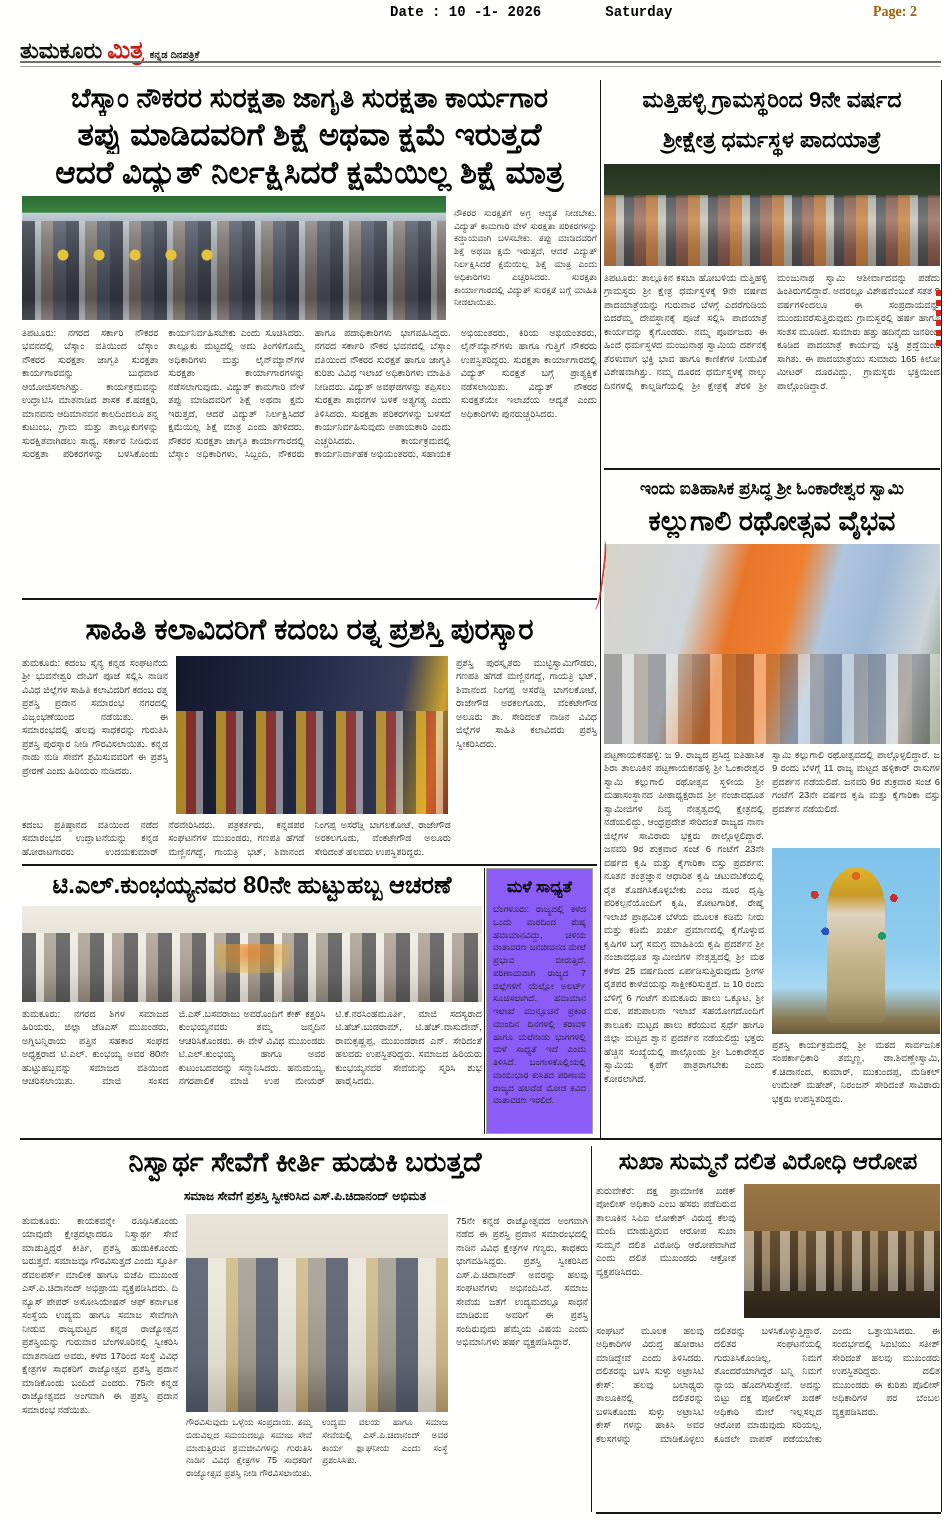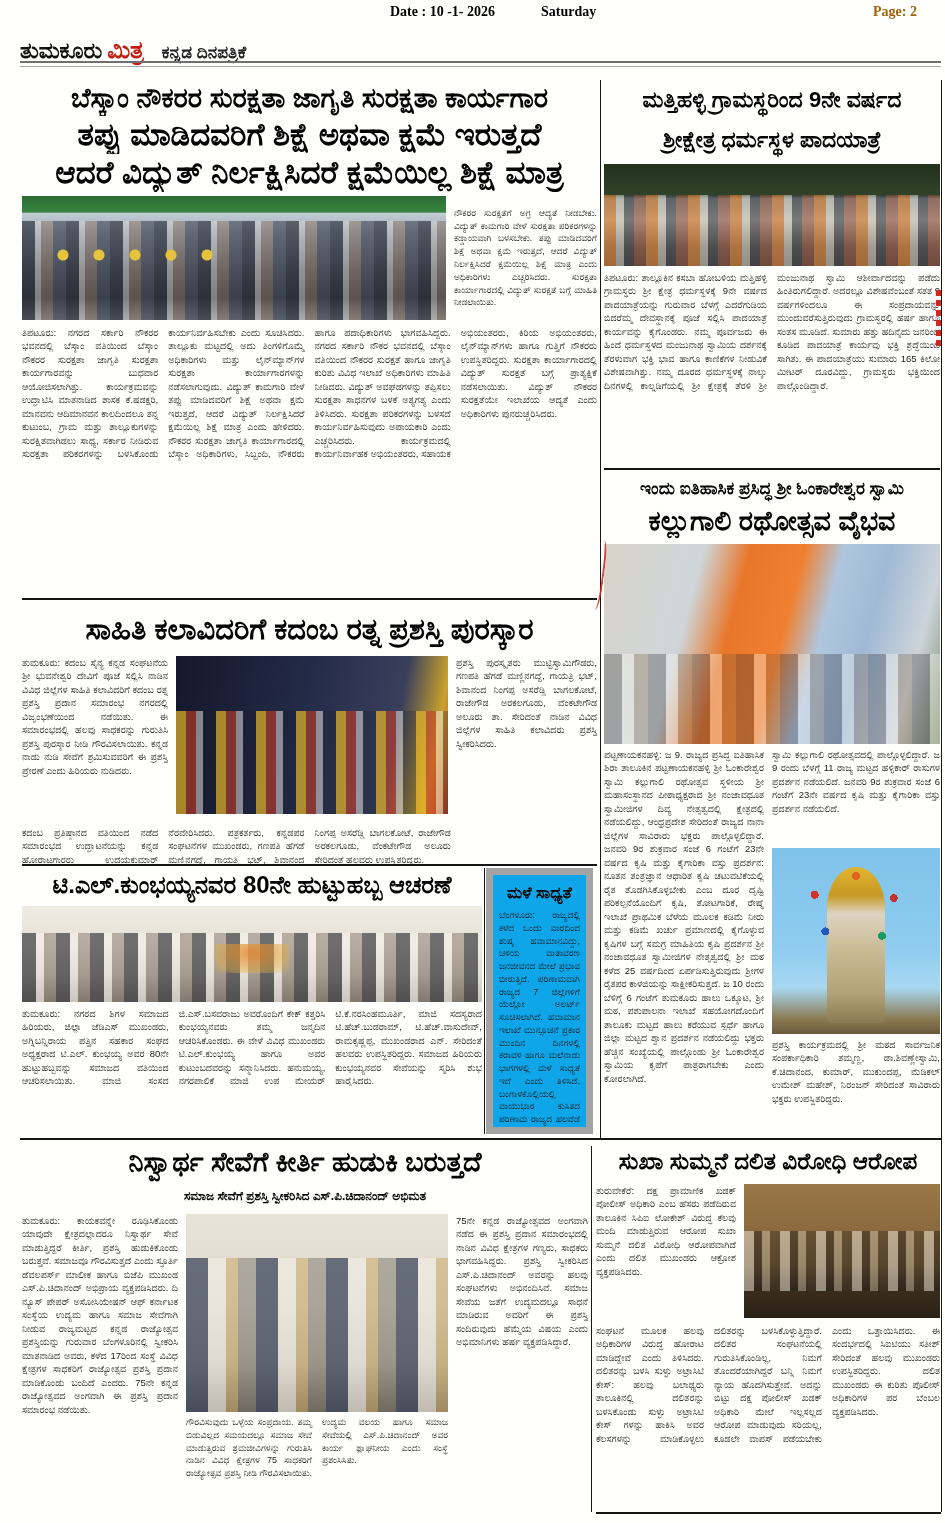--- a/index.html
+++ b/index.html
@@ -2,23 +2,23 @@
 <html><head>
 <meta charset="utf-8">
 <style>
   html,body{margin:0;padding:0;background:#ffffff;}
   .page{position:relative;width:945px;height:1523px;background:#fffffe;
         font-family:"Liberation Sans",sans-serif;color:#111;overflow:hidden;}
   
   .mast{position:absolute;left:20px;top:36px;width:905px;height:26px;display:flex;align-items:baseline;text-align:center;}
   .mast-title{font-weight:bold;font-size:22px;color:#111;white-space:nowrap;}
   .mast-accent{font-weight:bold;font-size:24px;color:#c21f14;margin-left:5px;white-space:nowrap;}
-  .mast-sub{font-size:17px;font-weight:bold;color:#222;margin-left:18px;white-space:nowrap;}
-  .mast-center{position:absolute;left:390px;top:4px;display:flex;gap:46px;
-        font-family:Liberation Serif, serif;font-weight:bold;font-size:14px;color:#000;}
+  .mast-sub{font-size:10px;font-weight:bold;color:#222;margin-left:6px;white-space:nowrap;}
+  .mast-center{position:absolute;left:390px;top:4px;display:flex;gap:64px;
+        font-family:Liberation Mono, monospace;font-weight:bold;font-size:14px;color:#000;}
   .mast-page{position:absolute;right:28px;top:4px;font-family:"Liberation Serif",serif;
         font-weight:bold;font-size:14px;color:#a16207;}
   .hdr-rule{position:absolute;left:20px;top:61px;width:921px;height:3px;
         border-top:2px solid #6f6f6f;border-bottom:1px solid #a5a5a5;}
   
   .art{position:absolute;box-sizing:border-box;overflow:hidden;}
   .hl{font-weight:bold;color:#040404;text-align:center;white-space:nowrap;overflow:hidden;}
   .jt{font-size:9.5px;line-height:1.42;text-align:justify;color:#1c1c1c;overflow:hidden;}
   .cols2{column-count:2;column-gap:10px;}
   .cols3{column-count:3;column-gap:10px;}
@@ -56,21 +56,21 @@
           radial-gradient(circle 4px at 50% 8%,#e06322 98%,transparent);}
   .ph-kumbha{background:linear-gradient(180deg,#efece4 0%,#e6e1d6 40%,#cfc9bd 70%,#9a948a 100%);}
   .ph-kumbha::before{top:28%;background:repeating-linear-gradient(90deg,rgba(30,32,40,.6) 0 14px,rgba(250,248,242,.5) 14px 22px,rgba(90,70,60,.35) 22px 34px);}
   .ph-kumbha::after{content:"";position:absolute;left:42%;width:16%;top:40%;height:30%;
         background:radial-gradient(ellipse at 50% 30%,rgba(230,130,40,.8),rgba(230,180,60,.4) 70%,transparent);}
   .ph-nis{background:linear-gradient(180deg,#e9e4d8 0%,#ded8cb 45%,#c9c2b4 75%,#8a8276 100%);}
   .ph-nis::before{top:22%;background:repeating-linear-gradient(90deg,rgba(35,48,75,.65) 0 22px,rgba(245,242,235,.5) 22px 40px,rgba(190,150,60,.4) 40px 52px,rgba(50,45,40,.3) 52px 70px);}
   .ph-sukha{background:linear-gradient(180deg,#9a7747 0%,#8a6a3e 35%,#6e542f 60%,#3a2e1c 78%,#2a2217 100%);}
   .ph-sukha::before{top:35%;height:45%;bottom:auto;background:repeating-linear-gradient(90deg,rgba(240,235,225,.5) 0 10px,rgba(40,35,30,.5) 10px 18px,rgba(220,210,190,.4) 18px 26px,rgba(60,50,40,.45) 26px 36px);}
   
-  .rainbox{border:7px solid #a3a3a3;padding:5px 6px;box-sizing:border-box;background:#0ea5e9;}
+  .rainbox{border:1px solid #a3a3a3;padding:5px 6px;box-sizing:border-box;background:#8b5cf6;}
 </style>
 </head>
 <body>
 
 <div class="page">
 
   <div class="mast">
     <span class="mast-title">ತುಮಕೂರು</span>
     <span class="mast-accent">ಮಿತ್ರ</span>
     <span class="mast-sub">ಕನ್ನಡ ದಿನಪತ್ರಿಕೆ</span>
@@ -114,21 +114,21 @@
     </div>
   </div>
 
   <div class="art" style="left:22px;top:598px;width:575px;height:268px;border-top:2px solid #161616;border-bottom:2px solid #161616;padding-top:4px;">
     <div class="hl" style="font-size:29px;line-height:50px;">ಸಾಹಿತಿ ಕಲಾವಿದರಿಗೆ ಕದಂಬ ರತ್ನ ಪ್ರಶಸ್ತಿ ಪುರಸ್ಕಾರ</div>
     <div class="rowflex" style="margin-top:2px;height:158px;">
       <div class="jt" style="width:146px;height:158px;">ತುಮಕೂರು: ಕದಂಬ ಸೈನ್ಯ ಕನ್ನಡ ಸಂಘಟನೆಯ ಶ್ರೀ ಭುವನೇಶ್ವರಿ ದೇವಿಗೆ ಪೂಜೆ ಸಲ್ಲಿಸಿ ನಾಡಿನ ವಿವಿಧ ಜಿಲ್ಲೆಗಳ ಸಾಹಿತಿ ಕಲಾವಿದರಿಗೆ ಕದಂಬ ರತ್ನ ಪ್ರಶಸ್ತಿ ಪ್ರದಾನ ಸಮಾರಂಭ ನಗರದಲ್ಲಿ ವಿಜೃಂಭಣೆಯಿಂದ ನಡೆಯಿತು. ಈ ಸಮಾರಂಭದಲ್ಲಿ ಹಲವು ಸಾಧಕರನ್ನು ಗುರುತಿಸಿ ಪ್ರಶಸ್ತಿ ಪುರಸ್ಕಾರ ನೀಡಿ ಗೌರವಿಸಲಾಯಿತು. ಕನ್ನಡ ನಾಡು ನುಡಿ ಸೇವೆಗೆ ಶ್ರಮಿಸುವವರಿಗೆ ಈ ಪ್ರಶಸ್ತಿ ಪ್ರೇರಣೆ ಎಂದು ಹಿರಿಯರು ನುಡಿದರು.</div>
       <div class="ph ph-kadamba" style="width:272px;height:158px;"></div>
       <div class="jt" style="flex:1;height:158px;">ಪ್ರಶಸ್ತಿ ಪುರಸ್ಕೃತರು ಮುಟ್ಟಿಸ್ವಾಮಿಗೌಡರು, ಗಣಪತಿ ಹೆಗಡೆ ಮಣ್ಣಿನಗದ್ದೆ, ಗಾಯತ್ರಿ ಭಟ್, ಶಿವಾನಂದ ನಿಂಗಪ್ಪ ಅಸರೆಡ್ಡಿ ಬಾಗಲಕೋಟೆ, ರಾಜೇಗೌಡ ಅರಕಲಗೂಡು, ವೆಂಕಟೇಗೌಡ ಅಲೂರು ತಾ. ಸೇರಿದಂತೆ ನಾಡಿನ ವಿವಿಧ ಜಿಲ್ಲೆಗಳ ಸಾಹಿತಿ ಕಲಾವಿದರು ಪ್ರಶಸ್ತಿ ಸ್ವೀಕರಿಸಿದರು.</div>
     </div>
-    <div class="jt cols4" style="margin-top:12px;height:46px;">ಕದಂಬ ಪ್ರತಿಷ್ಠಾನದ ವತಿಯಿಂದ ನಡೆದ ಸಮಾರಂಭದ ಉದ್ಘಾಟನೆಯನ್ನು ಕನ್ನಡ ಹೋರಾಟಗಾರರು ಉದಯಕುಮಾರ್ ನೆರವೇರಿಸಿದರು. ಪತ್ರಕರ್ತರು, ಕನ್ನಡಪರ ಸಂಘಟನೆಗಳ ಮುಖಂಡರು, ಗಣಪತಿ ಹೆಗಡೆ ಮಣ್ಣಿನಗದ್ದೆ, ಗಾಯತ್ರಿ ಭಟ್, ಶಿವಾನಂದ ನಿಂಗಪ್ಪ ಅಸರೆಡ್ಡಿ ಬಾಗಲಕೋಟೆ, ರಾಜೇಗೌಡ ಅರಕಲಗೂಡು, ವೆಂಕಟೇಗೌಡ ಅಲೂರು ಸೇರಿದಂತೆ ಹಲವರು ಉಪಸ್ಥಿತರಿದ್ದರು.</div>
+    <div class="jt cols4" style="margin-top:4px;height:46px;">ಕದಂಬ ಪ್ರತಿಷ್ಠಾನದ ವತಿಯಿಂದ ನಡೆದ ಸಮಾರಂಭದ ಉದ್ಘಾಟನೆಯನ್ನು ಕನ್ನಡ ಹೋರಾಟಗಾರರು ಉದಯಕುಮಾರ್ ನೆರವೇರಿಸಿದರು. ಪತ್ರಕರ್ತರು, ಕನ್ನಡಪರ ಸಂಘಟನೆಗಳ ಮುಖಂಡರು, ಗಣಪತಿ ಹೆಗಡೆ ಮಣ್ಣಿನಗದ್ದೆ, ಗಾಯತ್ರಿ ಭಟ್, ಶಿವಾನಂದ ನಿಂಗಪ್ಪ ಅಸರೆಡ್ಡಿ ಬಾಗಲಕೋಟೆ, ರಾಜೇಗೌಡ ಅರಕಲಗೂಡು, ವೆಂಕಟೇಗೌಡ ಅಲೂರು ಸೇರಿದಂತೆ ಹಲವರು ಉಪಸ್ಥಿತರಿದ್ದರು.</div>
   </div>
 
   <div class="art" style="left:22px;top:866px;width:460px;height:220px;">
     <div class="hl" style="font-size:24px;line-height:38px;">ಟಿ.ಎಲ್.ಕುಂಭಯ್ಯನವರ 80ನೇ ಹುಟ್ಟುಹಬ್ಬ ಆಚರಣೆ</div>
     <div class="ph ph-kumbha" style="margin-top:2px;height:96px;"></div>
     <div class="jt cols3" style="margin-top:5px;height:126px;">ತುಮಕೂರು: ನಗರದ ಶಿಗಳ ಸಮಾಜದ ಹಿರಿಯರು, ಜಿಲ್ಲಾ ಜೆಡಿಎಸ್ ಮುಖಂಡರು, ಅಗ್ನಿಬನ್ನಿರಾಯ ಪತ್ತಿನ ಸಹಕಾರ ಸಂಘದ ಅಧ್ಯಕ್ಷರಾದ ಟಿ.ಎಲ್. ಕುಂಭಯ್ಯ ಅವರ 80ನೇ ಹುಟ್ಟುಹಬ್ಬವನ್ನು ಸಮಾಜದ ವತಿಯಿಂದ ಆಚರಿಸಲಾಯಿತು. ಮಾಜಿ ಸಂಸದ ಜಿ.ಎಸ್.ಬಸವರಾಜು ಅವರೊಂದಿಗೆ ಕೇಕ್ ಕತ್ತರಿಸಿ ಕುಂಭಯ್ಯನವರು ತಮ್ಮ ಜನ್ಮದಿನ ಆಚರಿಸಿಕೊಂಡರು. ಈ ವೇಳೆ ವಿವಿಧ ಮುಖಂಡರು ಟಿ.ಎಲ್.ಕುಂಭಯ್ಯ ಹಾಗೂ ಅವರ ಕುಟುಂಬದವರನ್ನು ಸನ್ಮಾನಿಸಿದರು. ಹನುಮಯ್ಯ, ನಗರಪಾಲಿಕೆ ಮಾಜಿ ಉಪ ಮೇಯರ್ ಟಿ.ಕೆ.ನರಸಿಂಹಮೂರ್ತಿ, ಮಾಜಿ ಸದಸ್ಯರಾದ ಟಿ.ಹೆಚ್.ಬುಡರಾಮ್, ಟಿ.ಹೆಚ್.ವಾಸುದೇವ್, ರಾಮಕೃಷ್ಣಪ್ಪ, ಮುಖಂಡರಾದ ಎನ್. ಸೇರಿದಂತೆ ಹಲವರು ಉಪಸ್ಥಿತರಿದ್ದರು. ಸಮಾಜದ ಹಿರಿಯರು ಕುಂಭಯ್ಯನವರ ಸೇವೆಯನ್ನು ಸ್ಮರಿಸಿ ಶುಭ ಹಾರೈಸಿದರು.</div>
   </div>
 
   <div class="art rainbox" style="left:486px;top:868px;width:107px;height:266px;">
     <div class="hl" style="font-size:16px;line-height:26px;">ಮಳೆ ಸಾಧ್ಯತೆ</div>

